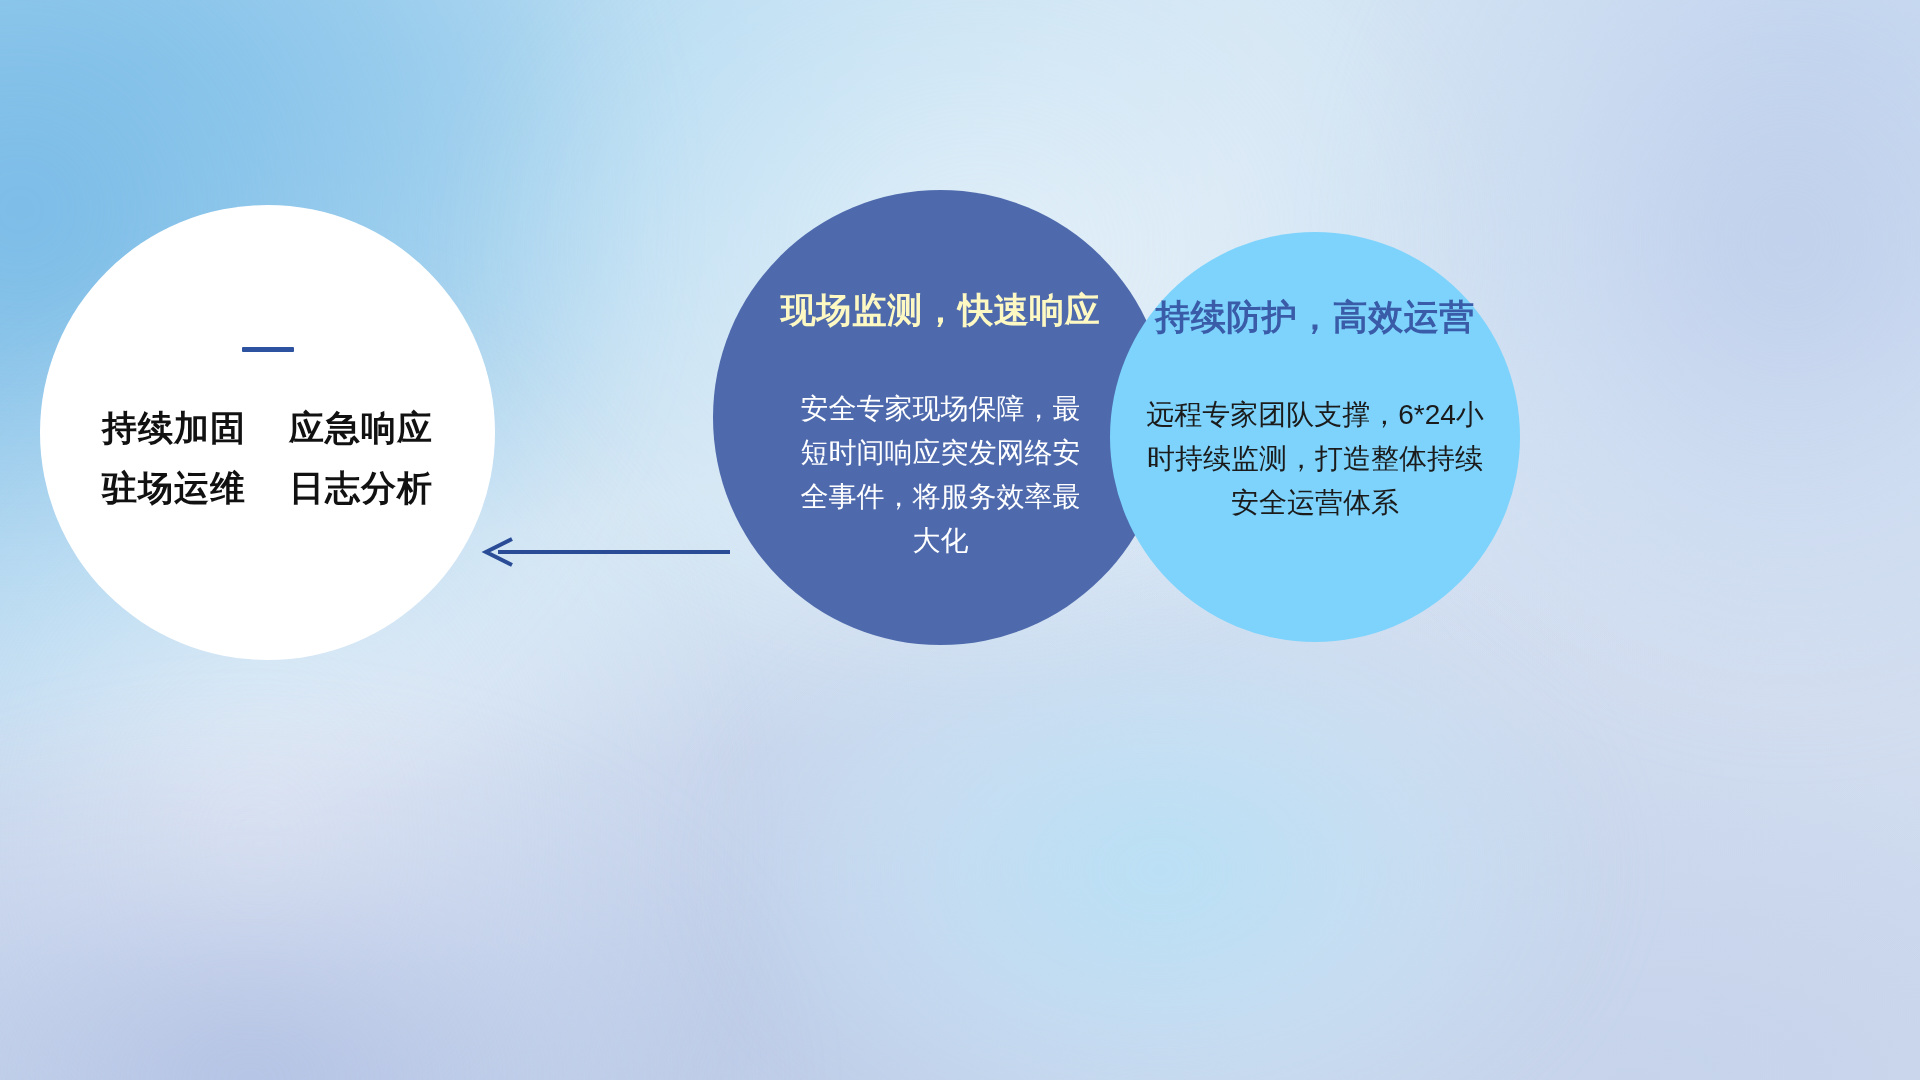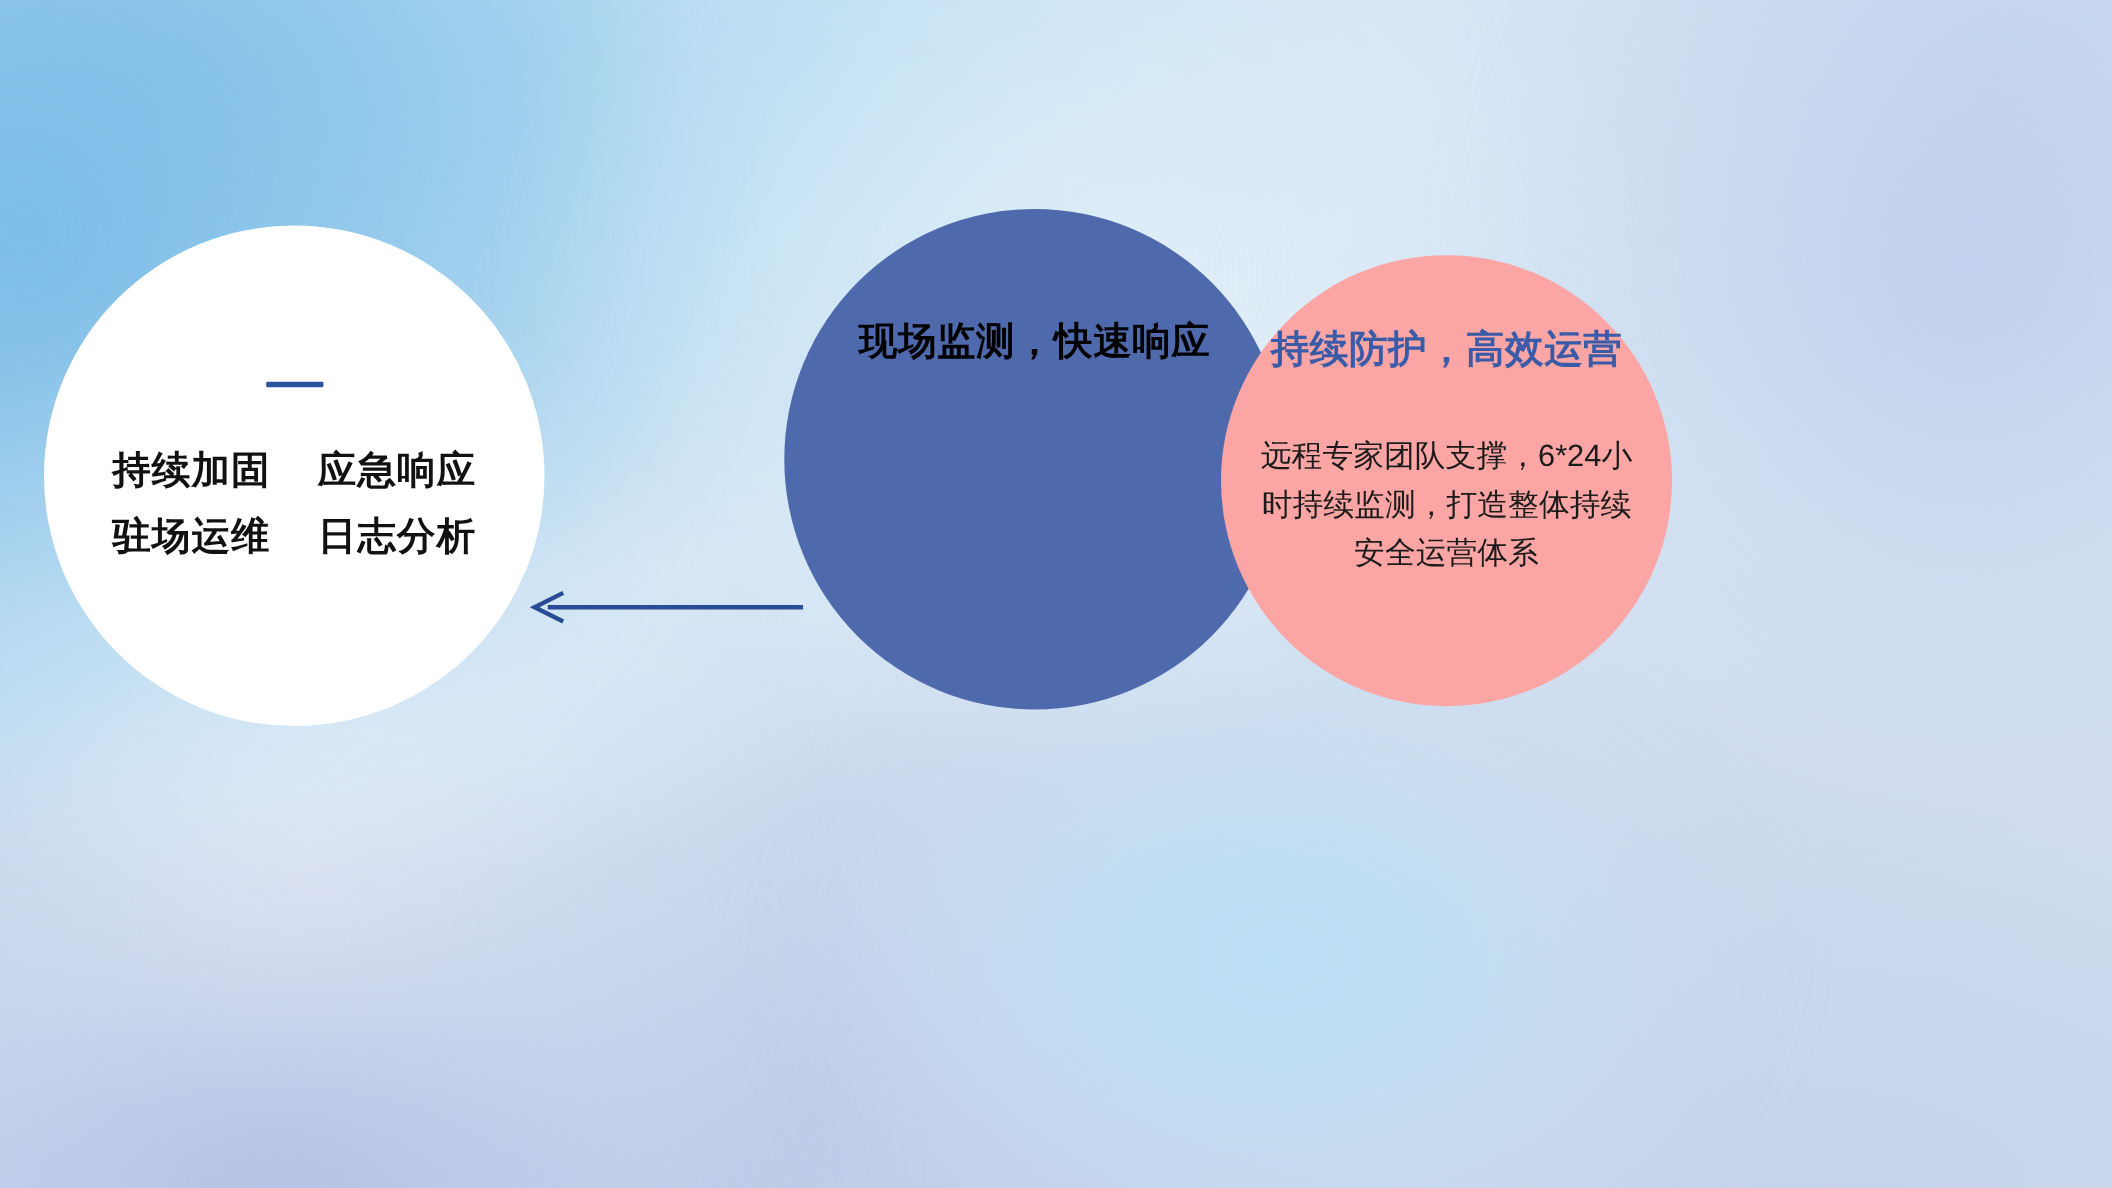--- a/index.html
+++ b/index.html
@@ -129,19 +129,20 @@
 </div>
 
 <div id="arrow">
   <svg width="250" height="44" viewBox="0 0 250 44" xmlns="http://www.w3.org/2000/svg">
     <line x1="250" y1="22" x2="18" y2="22" stroke="#2a4c96" stroke-width="4"></line>
     <polyline points="32,9 6,22 32,35" fill="none" stroke="#2a4c96" stroke-width="4" stroke-linejoin="miter" stroke-linecap="butt"></polyline>
   </svg>
 </div>
 
 <div class="circle" id="mid-circle" style="background: rgb(78, 106, 173);">
-  <div id="mid-title" style="color: #000000;">现场监测，快速响应</div>
+  <div id="mid-title" style="color: #fef9c3;">现场监测，快速响应</div>
+  <div id="mid-body" style="color: rgb(255, 255, 255);">安全专家现场保障，最短时间响应突发网络安全事件，将服务效率最大化</div>
 </div>
 
-<div class="circle" id="right-circle" style="background: #fca5a5;">
+<div class="circle" id="right-circle" style="background: #7dd3fc;">
   <div id="right-title" style="color: rgb(58, 92, 168);">持续防护，高效运营</div>
   <div id="right-body" style="color: rgb(27, 27, 27);">远程专家团队支撑，6*24小时持续监测，打造整体持续安全运营体系</div>
 </div>
 
 </body></html>

